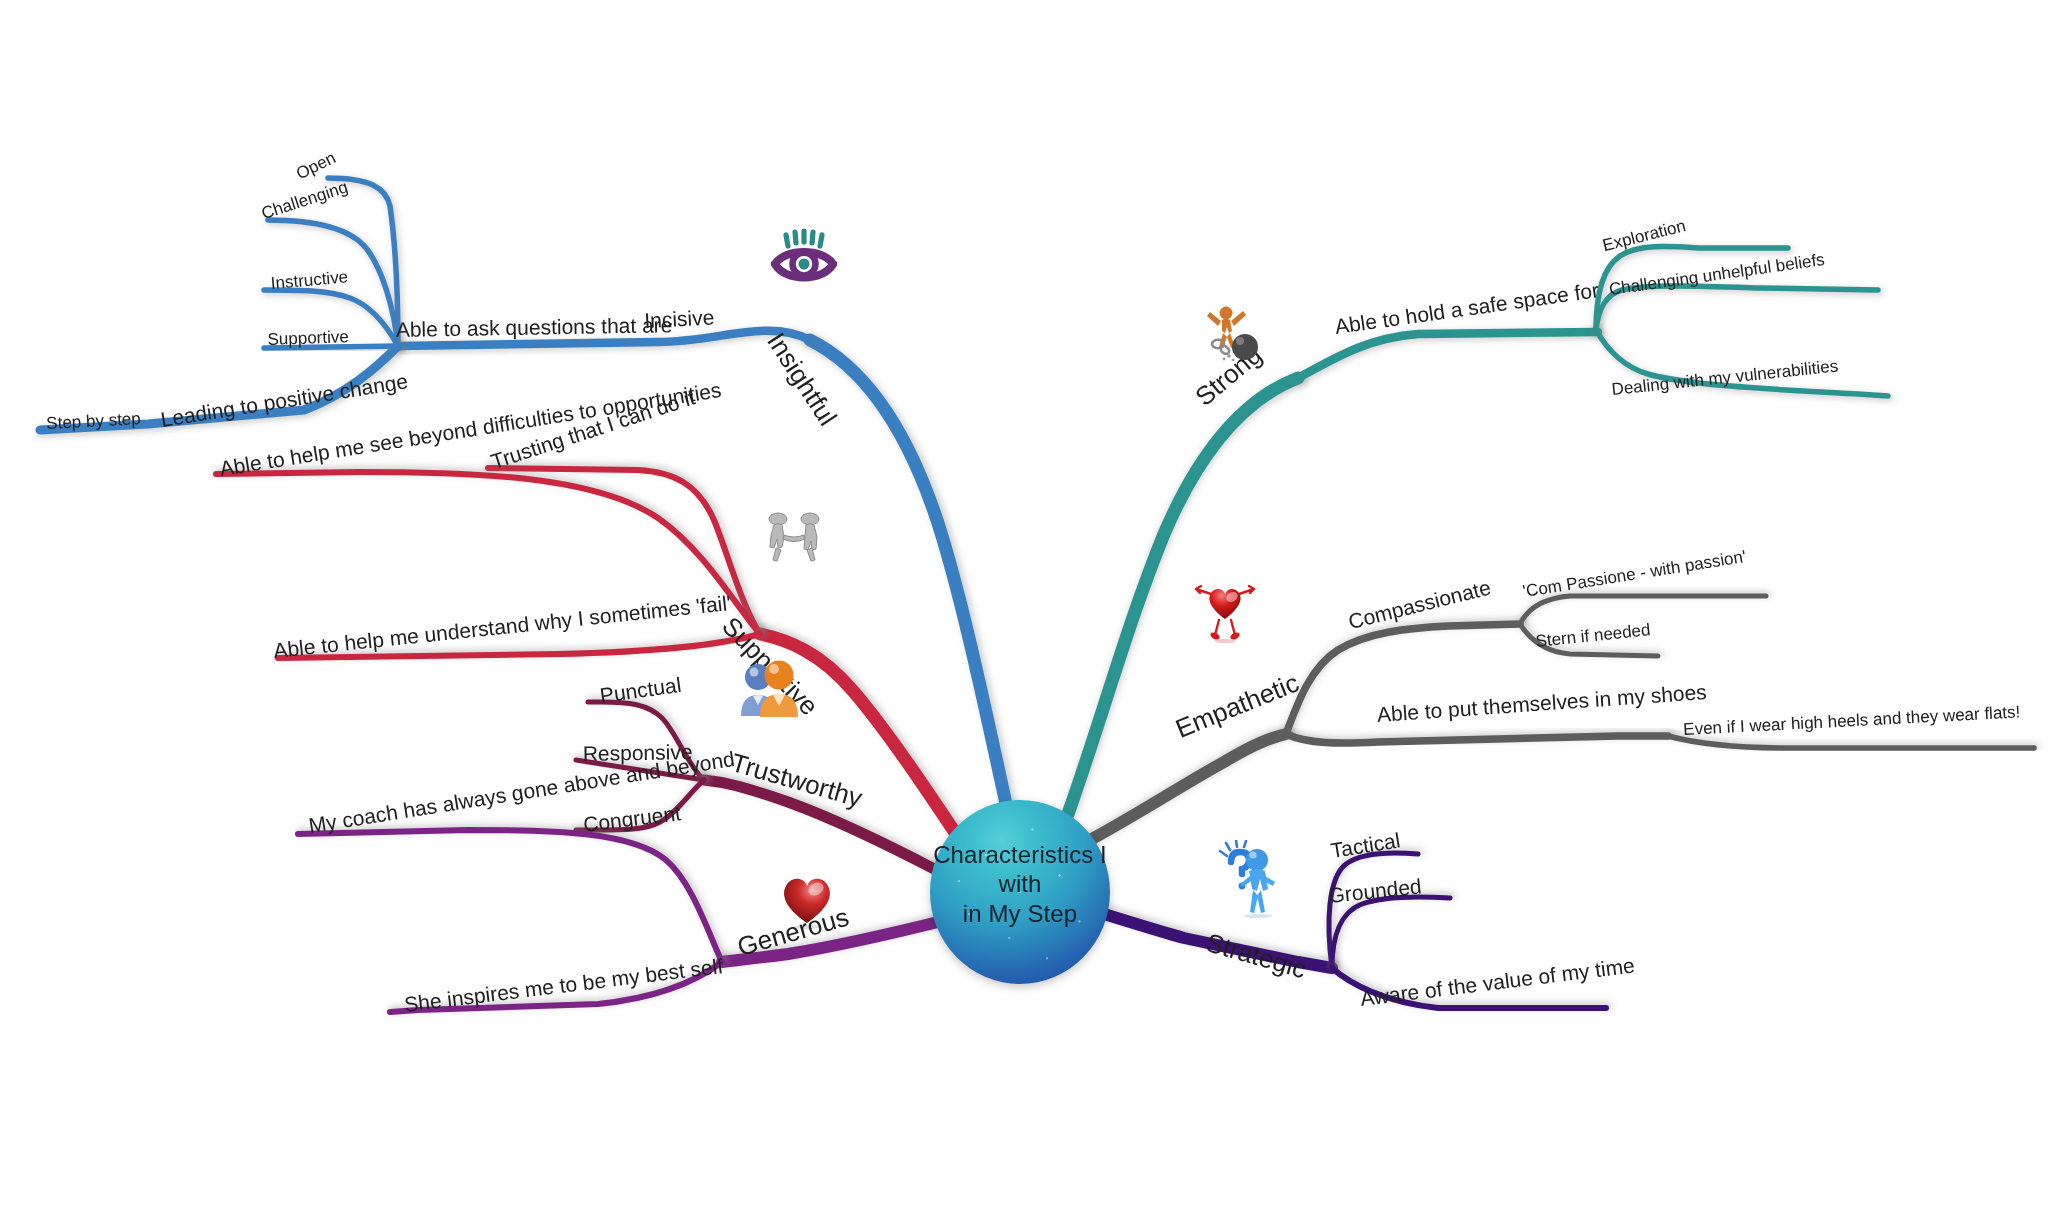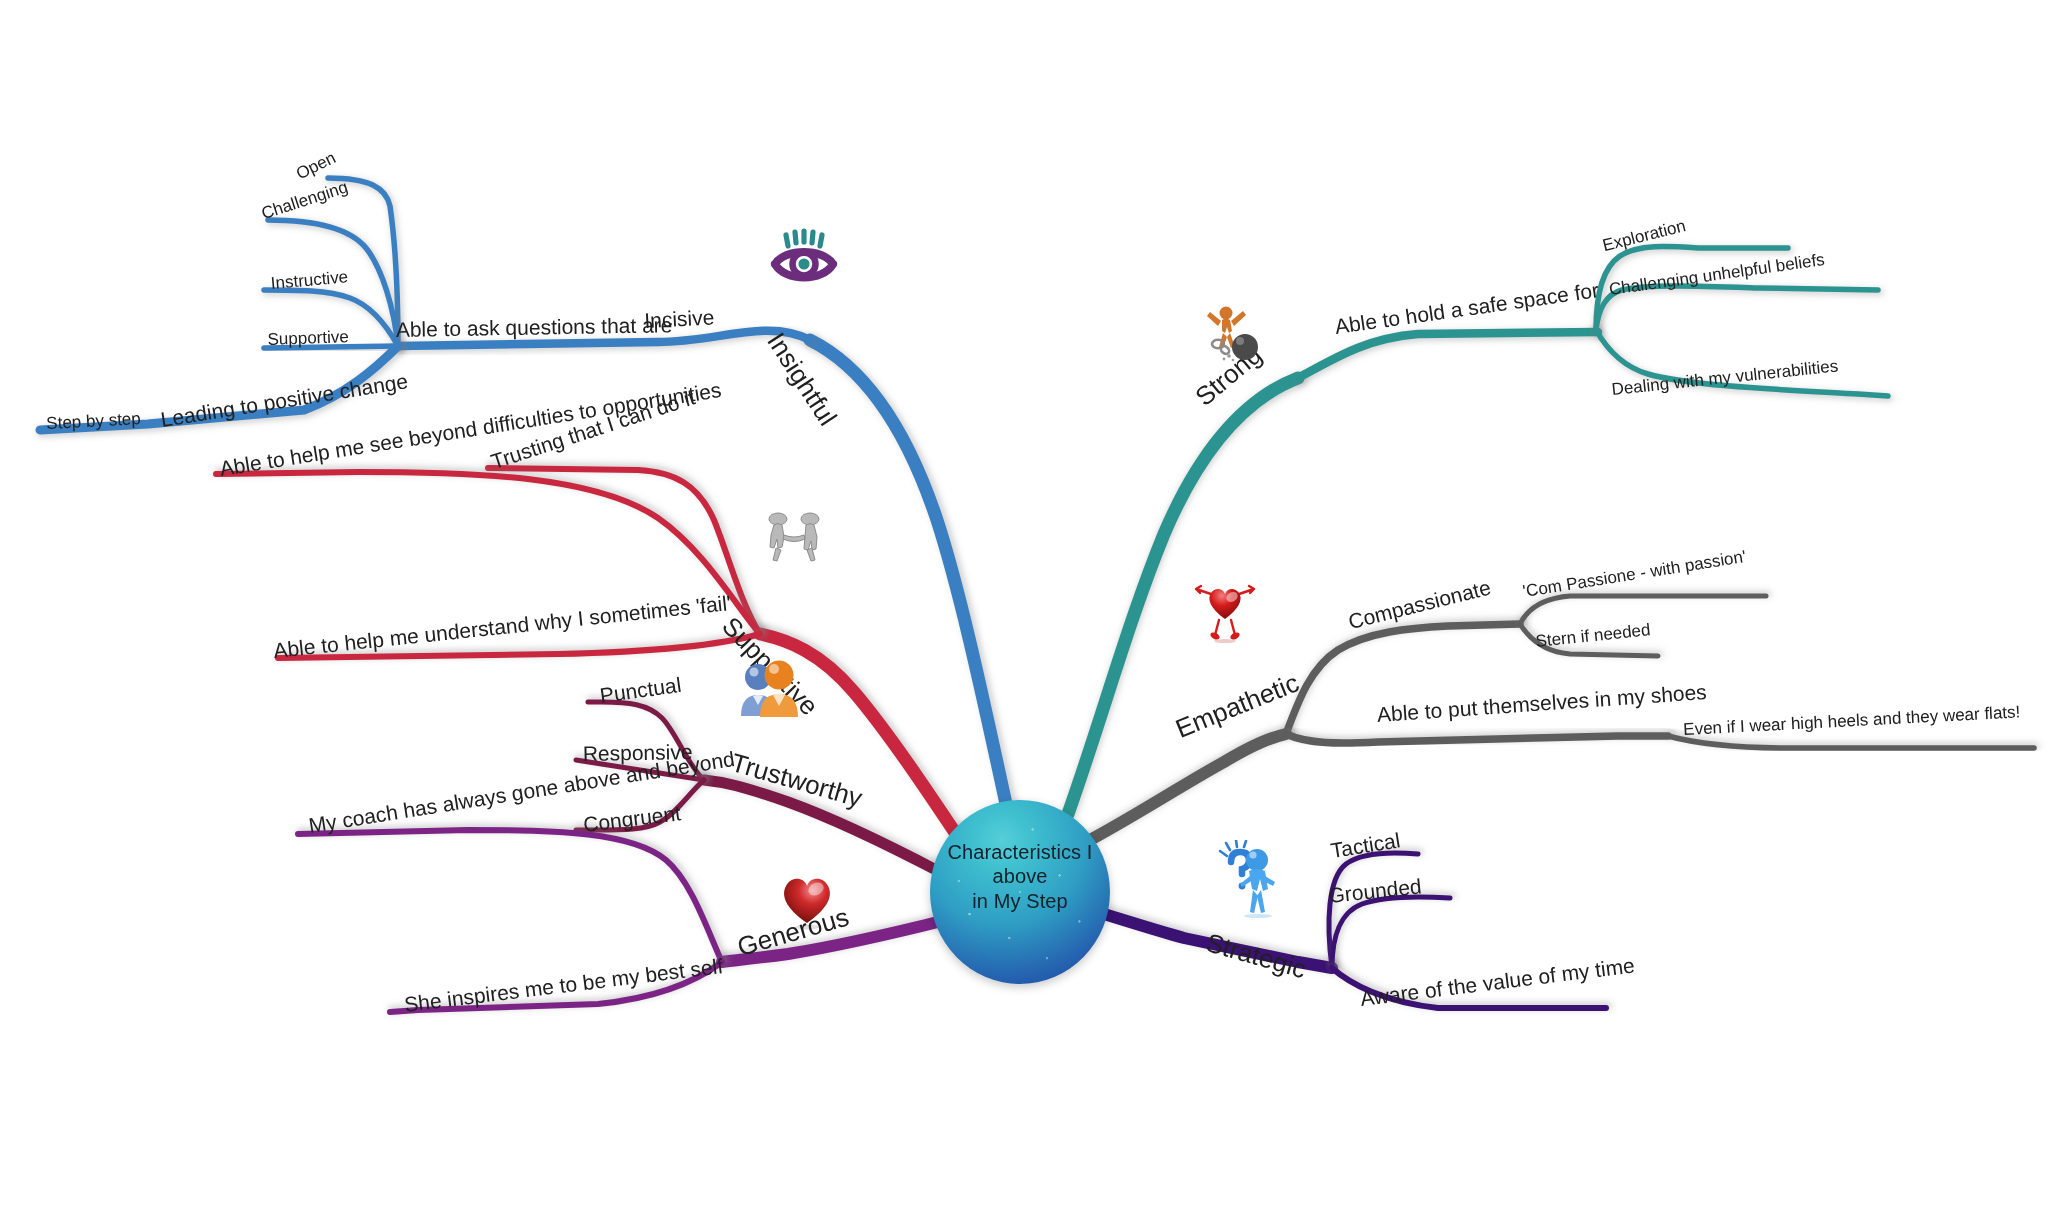--- a/index.html
+++ b/index.html
@@ -76,21 +76,21 @@
       radial-gradient(circle at 83% 66%, rgba(255,255,255,.7) 0 1px, transparent 1.5px),
       radial-gradient(circle at 50% 50%, rgba(255,255,255,.6) 0 1px, transparent 1.5px);
     pointer-events: none;
   }
   .core-text {
     position: absolute;
     left: -110px;
     top: -52px;
     width: 220px;
     text-align: center;
-    font-size: 20px;
+    font-size: 24px;
     line-height: 1.22;
     color: #15202b;
     letter-spacing: .1px;
   }
   
   .lbl {
     position: absolute;
     white-space: nowrap;
     color: #202020;
     transform-origin: 0 50%;
@@ -230,21 +230,21 @@
       <path class="branch-shadow" stroke-width="8" d="M1334,966 C 1352,982 1386,1000 1440,1006 L 1600,1006 L 1608,1006"></path>
       <path class="branch-path" stroke="#3b1173" stroke-width="6" d="M1332,968 C 1350,984 1384,1002 1438,1008 L 1606,1008"></path>
     </g>
   </svg>
 
   <div id="central-node">
     <div class="core-ball"></div>
     <div class="core-speckle"></div>
     <div class="core-text">
       <div>Characteristics I</div>
-      <div>above</div>
+      <div>with</div>
       <div>in My Step</div>
     </div>
   </div>
 
   <div class="lbl lvl1" style="left:762px; top:330px; transform:rotate(57deg) translate(0,-14px);">Insightful</div>
   <div class="lbl lvl2" style="left:645px; top:324px; transform:rotate(-3deg) translate(0,-14px);">Incisive</div>
   <div class="lbl lvl2" style="left:396px; top:333px; transform:rotate(-1deg) translate(0,-14px);">Able to ask questions that are</div>
   <div class="lbl lvl3" style="left:303px; top:178px; transform:rotate(-26deg) translate(0,-13px);">Open</div>
   <div class="lbl lvl3" style="left:266px; top:218px; transform:rotate(-18deg) translate(0,-13px);">Challenging</div>
   <div class="lbl lvl3" style="left:272px; top:288px; transform:rotate(-5deg) translate(0,-13px);">Instructive</div>

